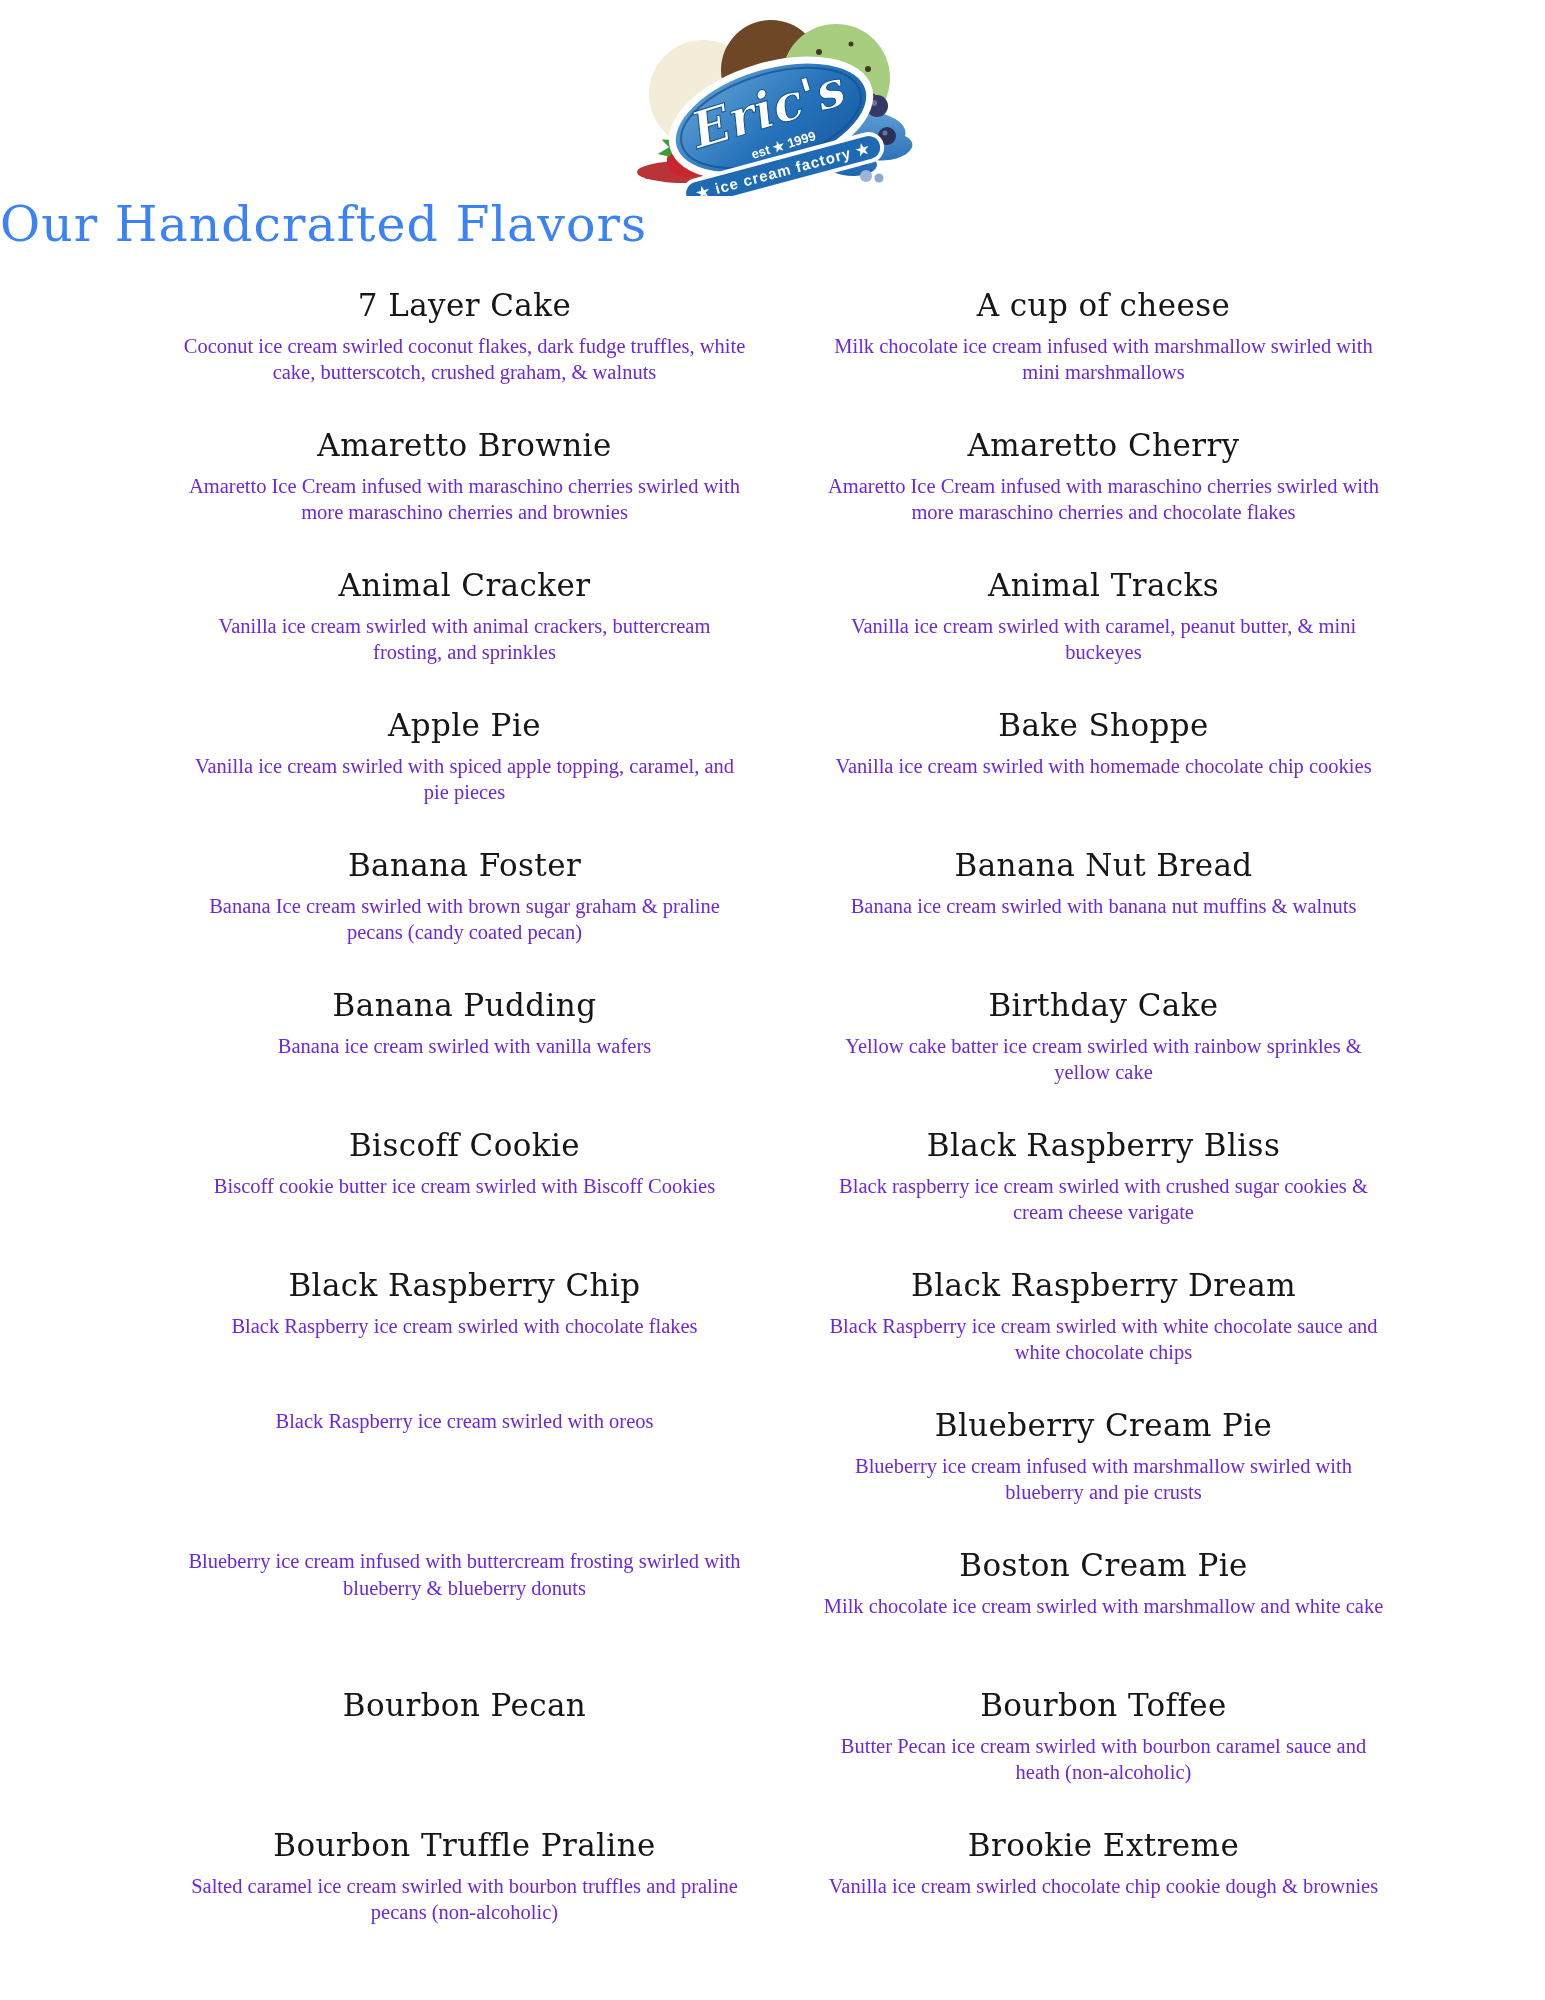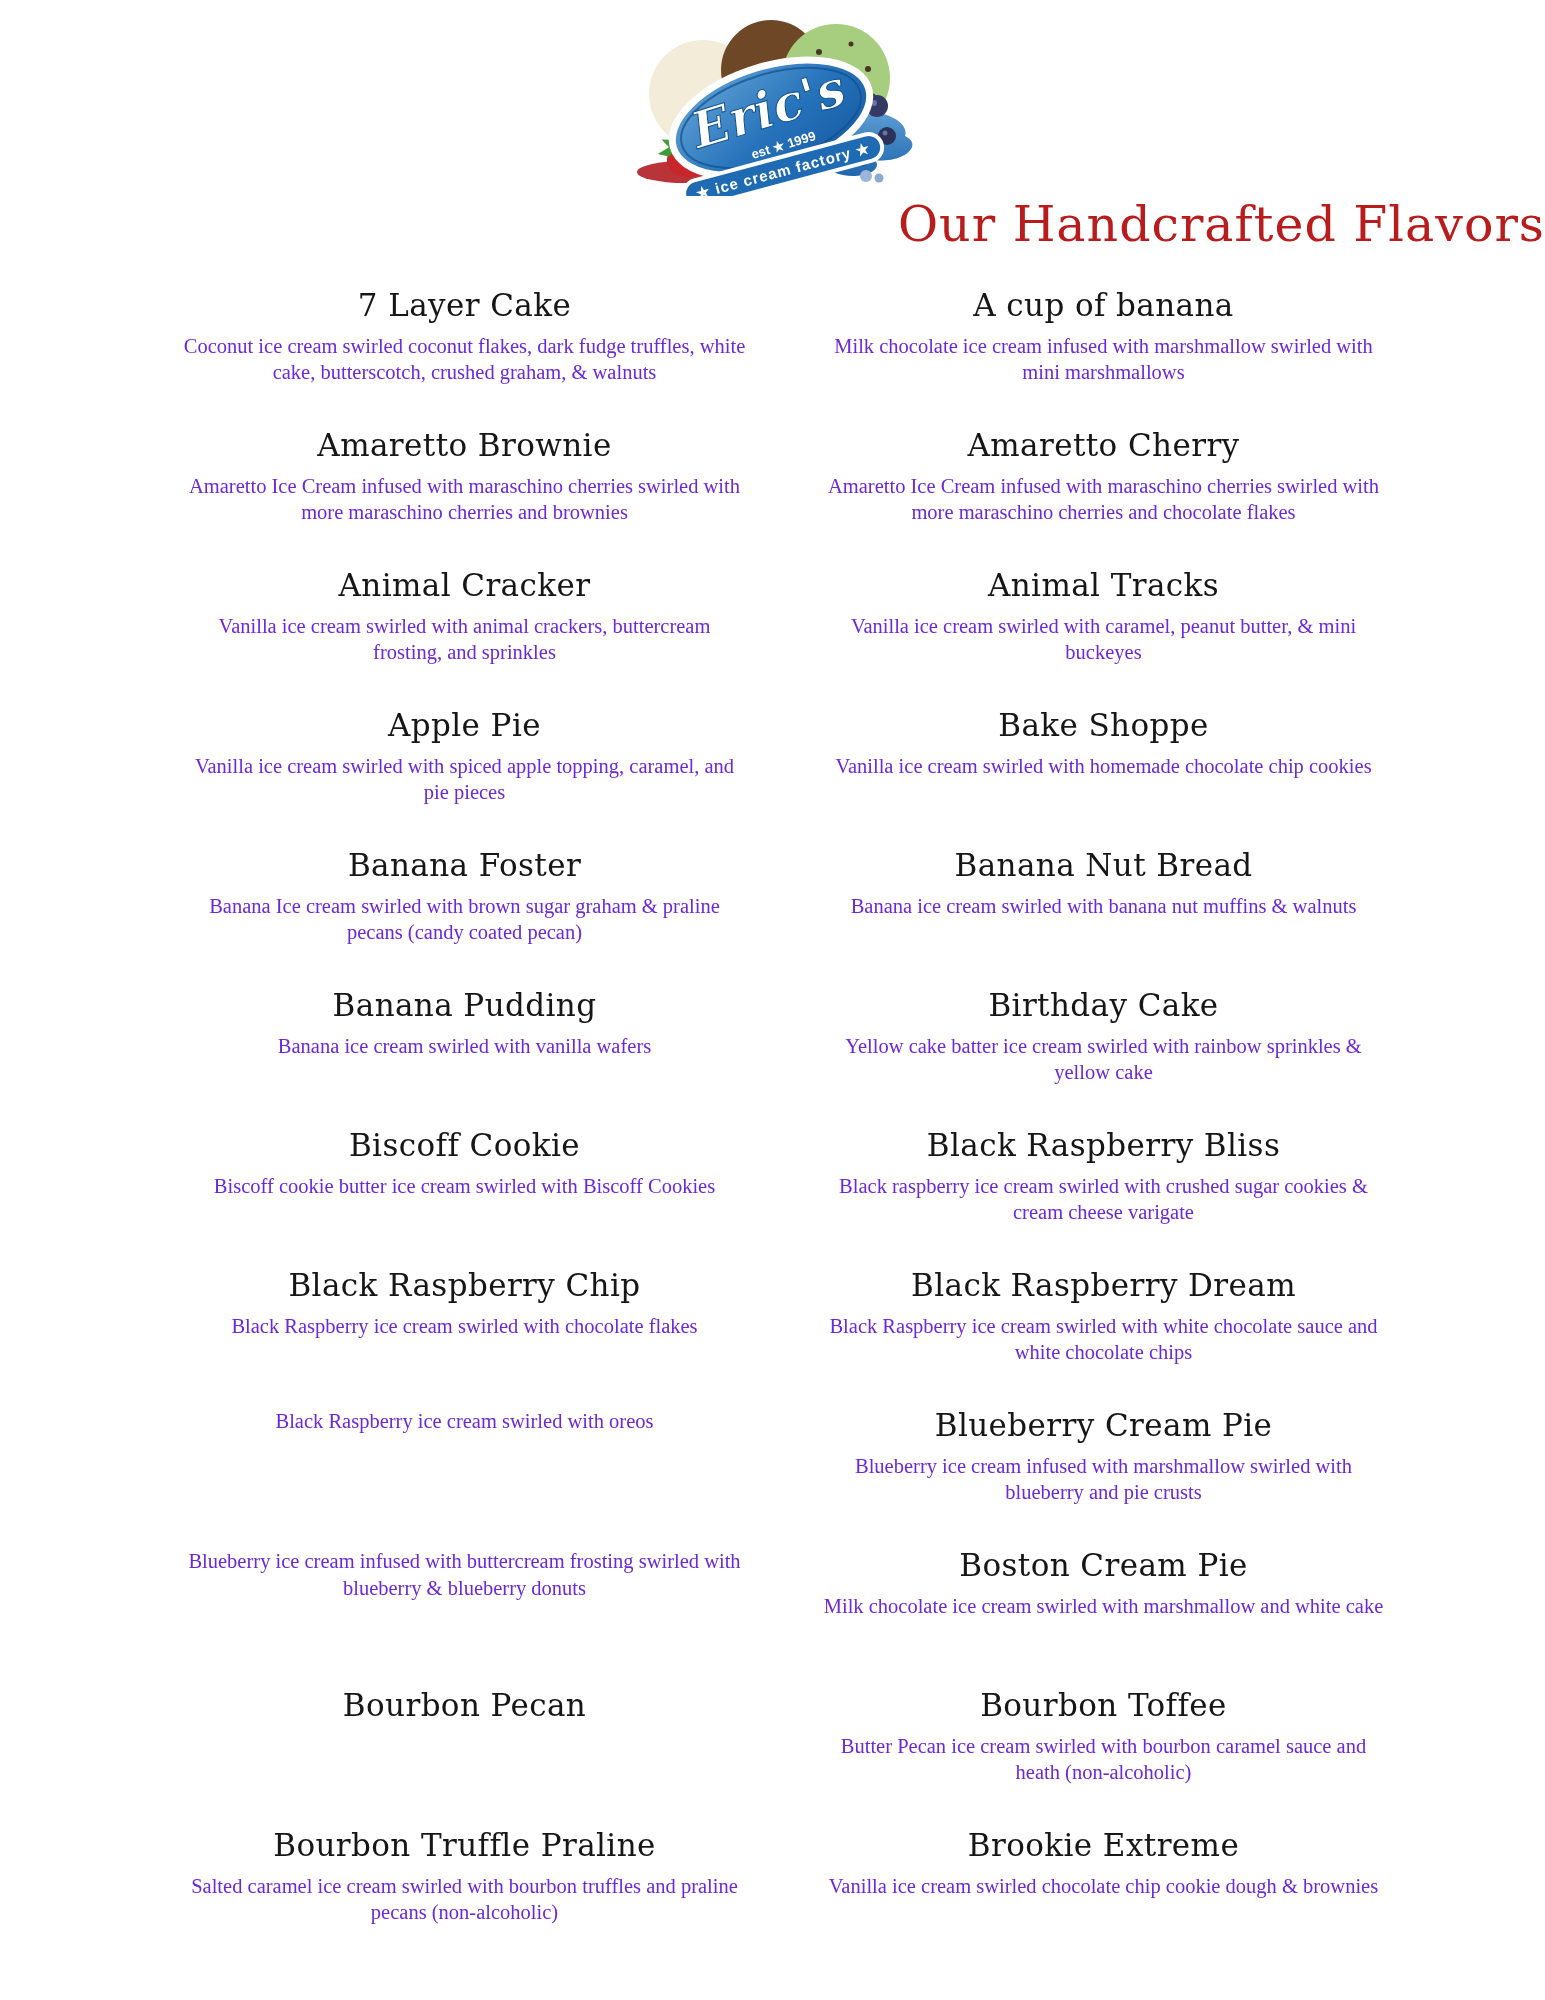--- a/index.html
+++ b/index.html
@@ -18,25 +18,25 @@
     transform: translateX(-50%);
     width: 300px;
     height: 182px;
   }
   .page-title {
     position: absolute;
     top: 196px;
     left: 0;
     width: 100%;
     margin: 0;
-    text-align: right;
+    text-align: left;
     font-size: 49px;
     font-weight: 400;
     letter-spacing: 1px;
-    color: #b91c1c;
+    color: #3b82f6;
     font-family: "DejaVu Serif", serif;
   }
   .menu-grid {
     position: absolute;
     top: 288px;
     left: 182px;
     width: 1181px;
     display: grid;
     grid-template-columns: 565px 565px;
     column-gap: 74px;
@@ -131,21 +131,21 @@
 
   <h1 class="page-title">Our Handcrafted Flavors</h1>
 
   <div class="menu-grid" id="menu-grid">
   <div class="flavor-cell">
     <h2 class="flavor-name">7 Layer Cake</h2>
     <p class="flavor-desc">Coconut ice cream swirled coconut flakes, dark fudge truffles, white cake, butterscotch, crushed graham, &amp; walnuts</p>
   </div>
 
   <div class="flavor-cell">
-    <h2 class="flavor-name">A cup of banana</h2>
+    <h2 class="flavor-name">A cup of cheese</h2>
     <p class="flavor-desc">Milk chocolate ice cream infused with marshmallow swirled with mini marshmallows</p>
   </div>
 
   <div class="flavor-cell">
     <h2 class="flavor-name">Amaretto Brownie</h2>
     <p class="flavor-desc">Amaretto Ice Cream infused with maraschino cherries swirled with more maraschino cherries and brownies</p>
   </div>
 
   <div class="flavor-cell">
     <h2 class="flavor-name">Amaretto Cherry</h2>

